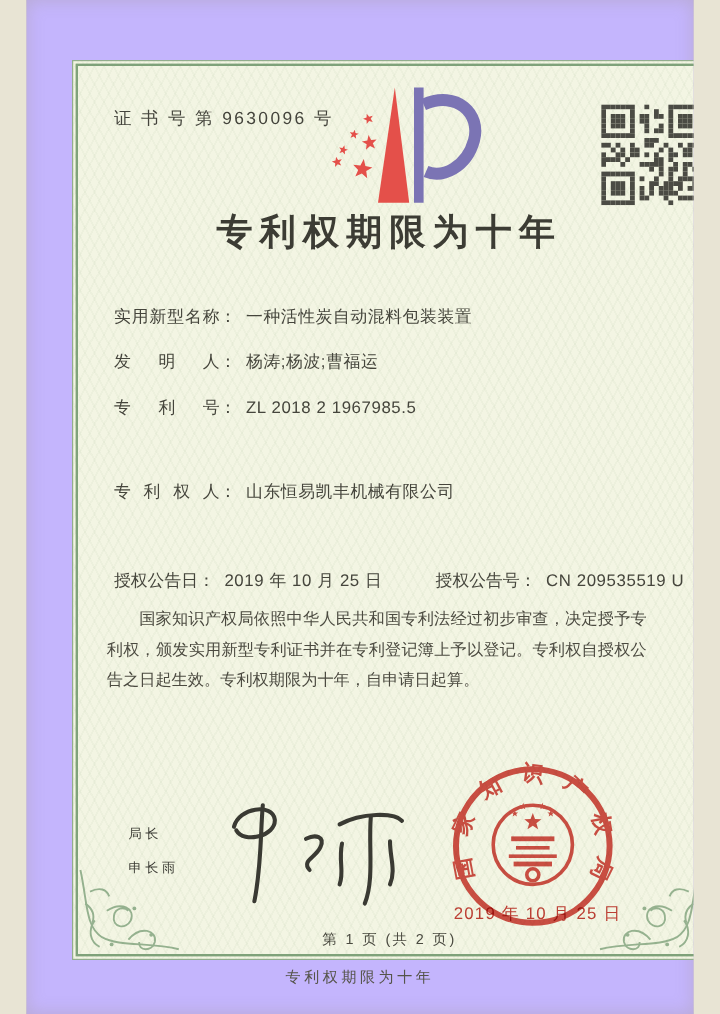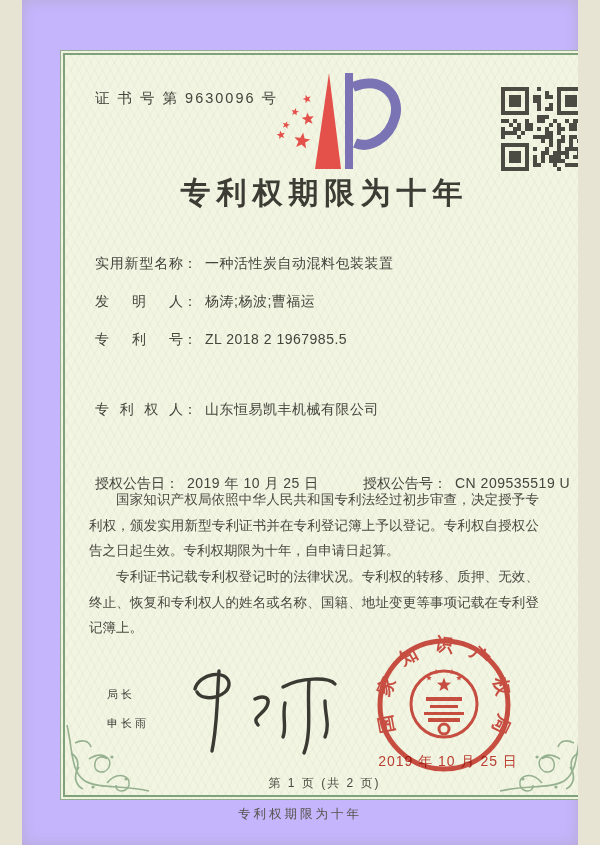--- a/index.html
+++ b/index.html
@@ -27,21 +27,21 @@
   .qr{position:absolute;left:440px;top:36px;width:84px;height:84px;}
   .title{
     position:absolute;left:0;top:122px;width:100%;text-align:center;
     font-size:30px;font-weight:600;letter-spacing:6px;color:#3c3c34;
   }
   .frow{position:absolute;left:34px;width:470px;font-size:14px;color:#45453c;white-space:nowrap;}
   .flabel{display:inline-block;width:88px;text-align:justify;text-align-last:justify;}
   .fcolon{display:inline-block;margin-right:8px;}
   .fvalue{letter-spacing:.5px;}
   .grant-right{position:absolute;left:268px;top:0;}
-  .paras{position:absolute;left:28px;top:436px;width:450px;font-size:13.5px;line-height:1.9;
+  .paras{position:absolute;left:28px;top:452px;width:450px;font-size:13.5px;line-height:1.9;
     color:#4b4a40;text-align:justify;}
   .paras p{margin:0;text-indent:2em;}
   .director{position:absolute;left:46px;top:636px;font-size:11px;letter-spacing:3px;color:#3c3c35;}
   .director div{margin-bottom:14px;}
   .signature{position:absolute;left:118px;top:608px;width:178px;height:102px;}
   .seal{position:absolute;left:312px;top:583px;width:142px;height:142px;mix-blend-mode:multiply;opacity:.92;}
   .seal-arc{font-size:18px;letter-spacing:16px;fill:#d0423a;font-weight:600;}
   .seal-date{position:absolute;left:292px;top:702px;width:190px;text-align:center;
     font-size:14px;color:#c7423a;letter-spacing:1px;mix-blend-mode:multiply;}
   .page-num{position:absolute;left:0;top:724px;width:100%;text-align:center;
@@ -313,21 +313,20 @@
     </div>
     <div class="frow" style="top:424px">
       <span>授权公告日</span><span class="fcolon">：</span><span class="fvalue">2019 年 10 月 25 日</span>
       <span class="grant-right">
         <span>授权公告号</span><span class="fcolon">：</span><span class="fvalue">CN 209535519 U</span>
       </span>
     </div>
 
     <div class="paras">
       <p>国家知识产权局依照中华人民共和国专利法经过初步审查，决定授予专利权，颁发实用新型专利证书并在专利登记簿上予以登记。专利权自授权公告之日起生效。专利权期限为十年，自申请日起算。</p>
-      <p>专利证书记载专利权登记时的法律状况。专利权的转移、质押、无效、终止、恢复和专利权人的姓名或名称、国籍、地址变更等事项记载在专利登记簿上。</p>
     </div>
 
     <div class="director">
       <div>局长</div>
       <div>申长雨</div>
     </div>
 
     <svg class="signature" viewBox="0 0 178 102">
       <g stroke="#3a3a33" stroke-width="3.4" fill="none" stroke-linecap="round">
         <path d="M40,12 C38,34 39,62 33,92"></path>

